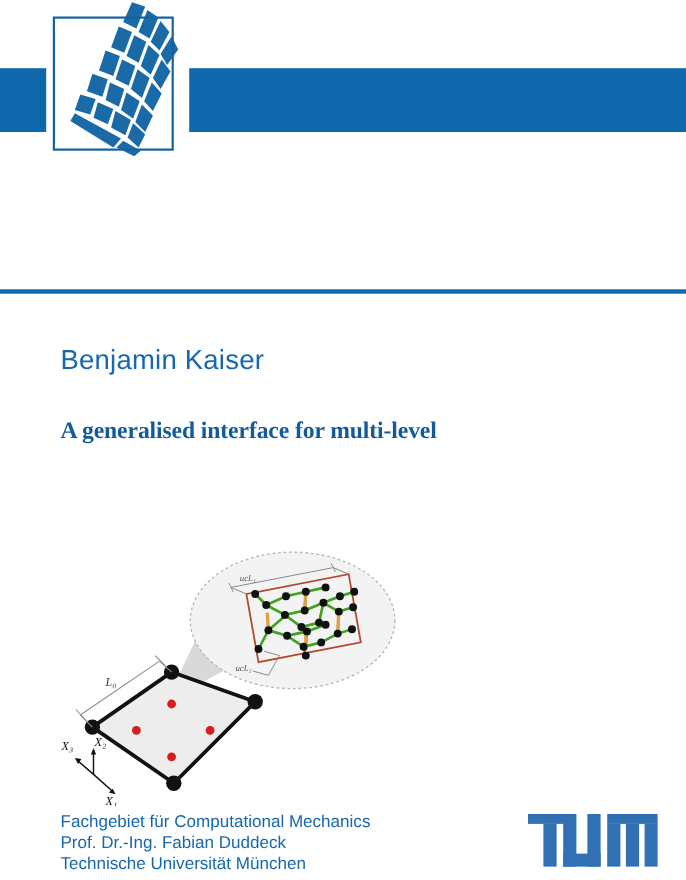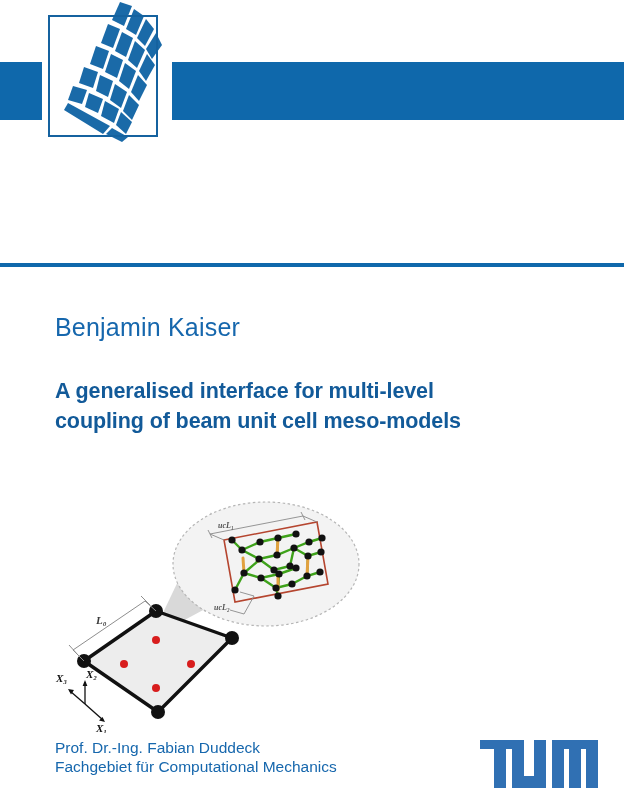--- a/index.html
+++ b/index.html
@@ -78,30 +78,29 @@
     position: absolute;
     left: 55px;
     top: 376px;
     width: 440px;
     font-size: 21.5px;
     font-weight: bold;
     line-height: 30px;
     color: #125a99;
     letter-spacing: -0.1px;
   }
-  .title div { white-space: nowrap; }
+  .title div { white-space: nowrap; font-family: Liberation Serif, serif; }
 
   
   .figure {
     position: absolute;
     left: 28px;
     top: 498px;
     width: 350px;
     height: 235px;
-    font-weight: bold;
   }
 
   
   .footer-text {
     position: absolute;
     left: 55px;
     top: 738px;
     font-size: 15.5px;
     line-height: 19px;
     color: #1667ad;
@@ -158,21 +157,20 @@
 </div>
 
 <div class="logo-box"></div>
 
 <div class="divider"></div>
 
 <div class="author">Benjamin Kaiser</div>
 
 <div class="title">
   <div>A generalised interface for multi-level</div>
-  <div>coupling of beam unit cell meso-models</div>
 </div>
 
 <div class="figure">
   <svg width="350" height="235" viewBox="0 0 350 235" xmlns="http://www.w3.org/2000/svg">
 
     <path d="M123 140 L183 14 L205 96 Z" fill="#d9d9d9" stroke="none"></path>
 
     <g>
       <ellipse cx="238" cy="66" rx="93" ry="62" fill="#f3f3f3" stroke="#b5b5b5" stroke-width="1.2" stroke-dasharray="2.5,2.5"></ellipse>
 
@@ -288,22 +286,23 @@
         <polygon points="77,224 71,222.5 74.5,219"></polygon>
       </g>
       <text x="28" y="184" font-family="Liberation Serif, serif" font-size="11" fill="#111111" font-style="italic">X₃</text>
       <text x="58" y="180" font-family="Liberation Serif, serif" font-size="11" fill="#111111" font-style="italic">X₂</text>
       <text x="68" y="234" font-family="Liberation Serif, serif" font-size="11" fill="#111111" font-style="italic">X₁</text>
     </g>
   </svg>
 </div>
 
 <div class="footer-text">
+  <div>Fachgebiet für Computational Mechanics</div>
   <div>Prof. Dr.-Ing. Fabian Duddeck</div>
-  <div>Fachgebiet für Computational Mechanics</div>
+  <div>Technische Universität München</div>
 </div>
 
 <div class="tum-logo">
   <svg width="118" height="48" viewBox="0 0 118 48" xmlns="http://www.w3.org/2000/svg">
     <g fill="#3070b3">
 
       <rect x="0" y="0" width="40" height="9"></rect>
       <rect x="14" y="9" width="12" height="39"></rect>
 
       <rect x="32" y="0" width="12" height="48"></rect>

